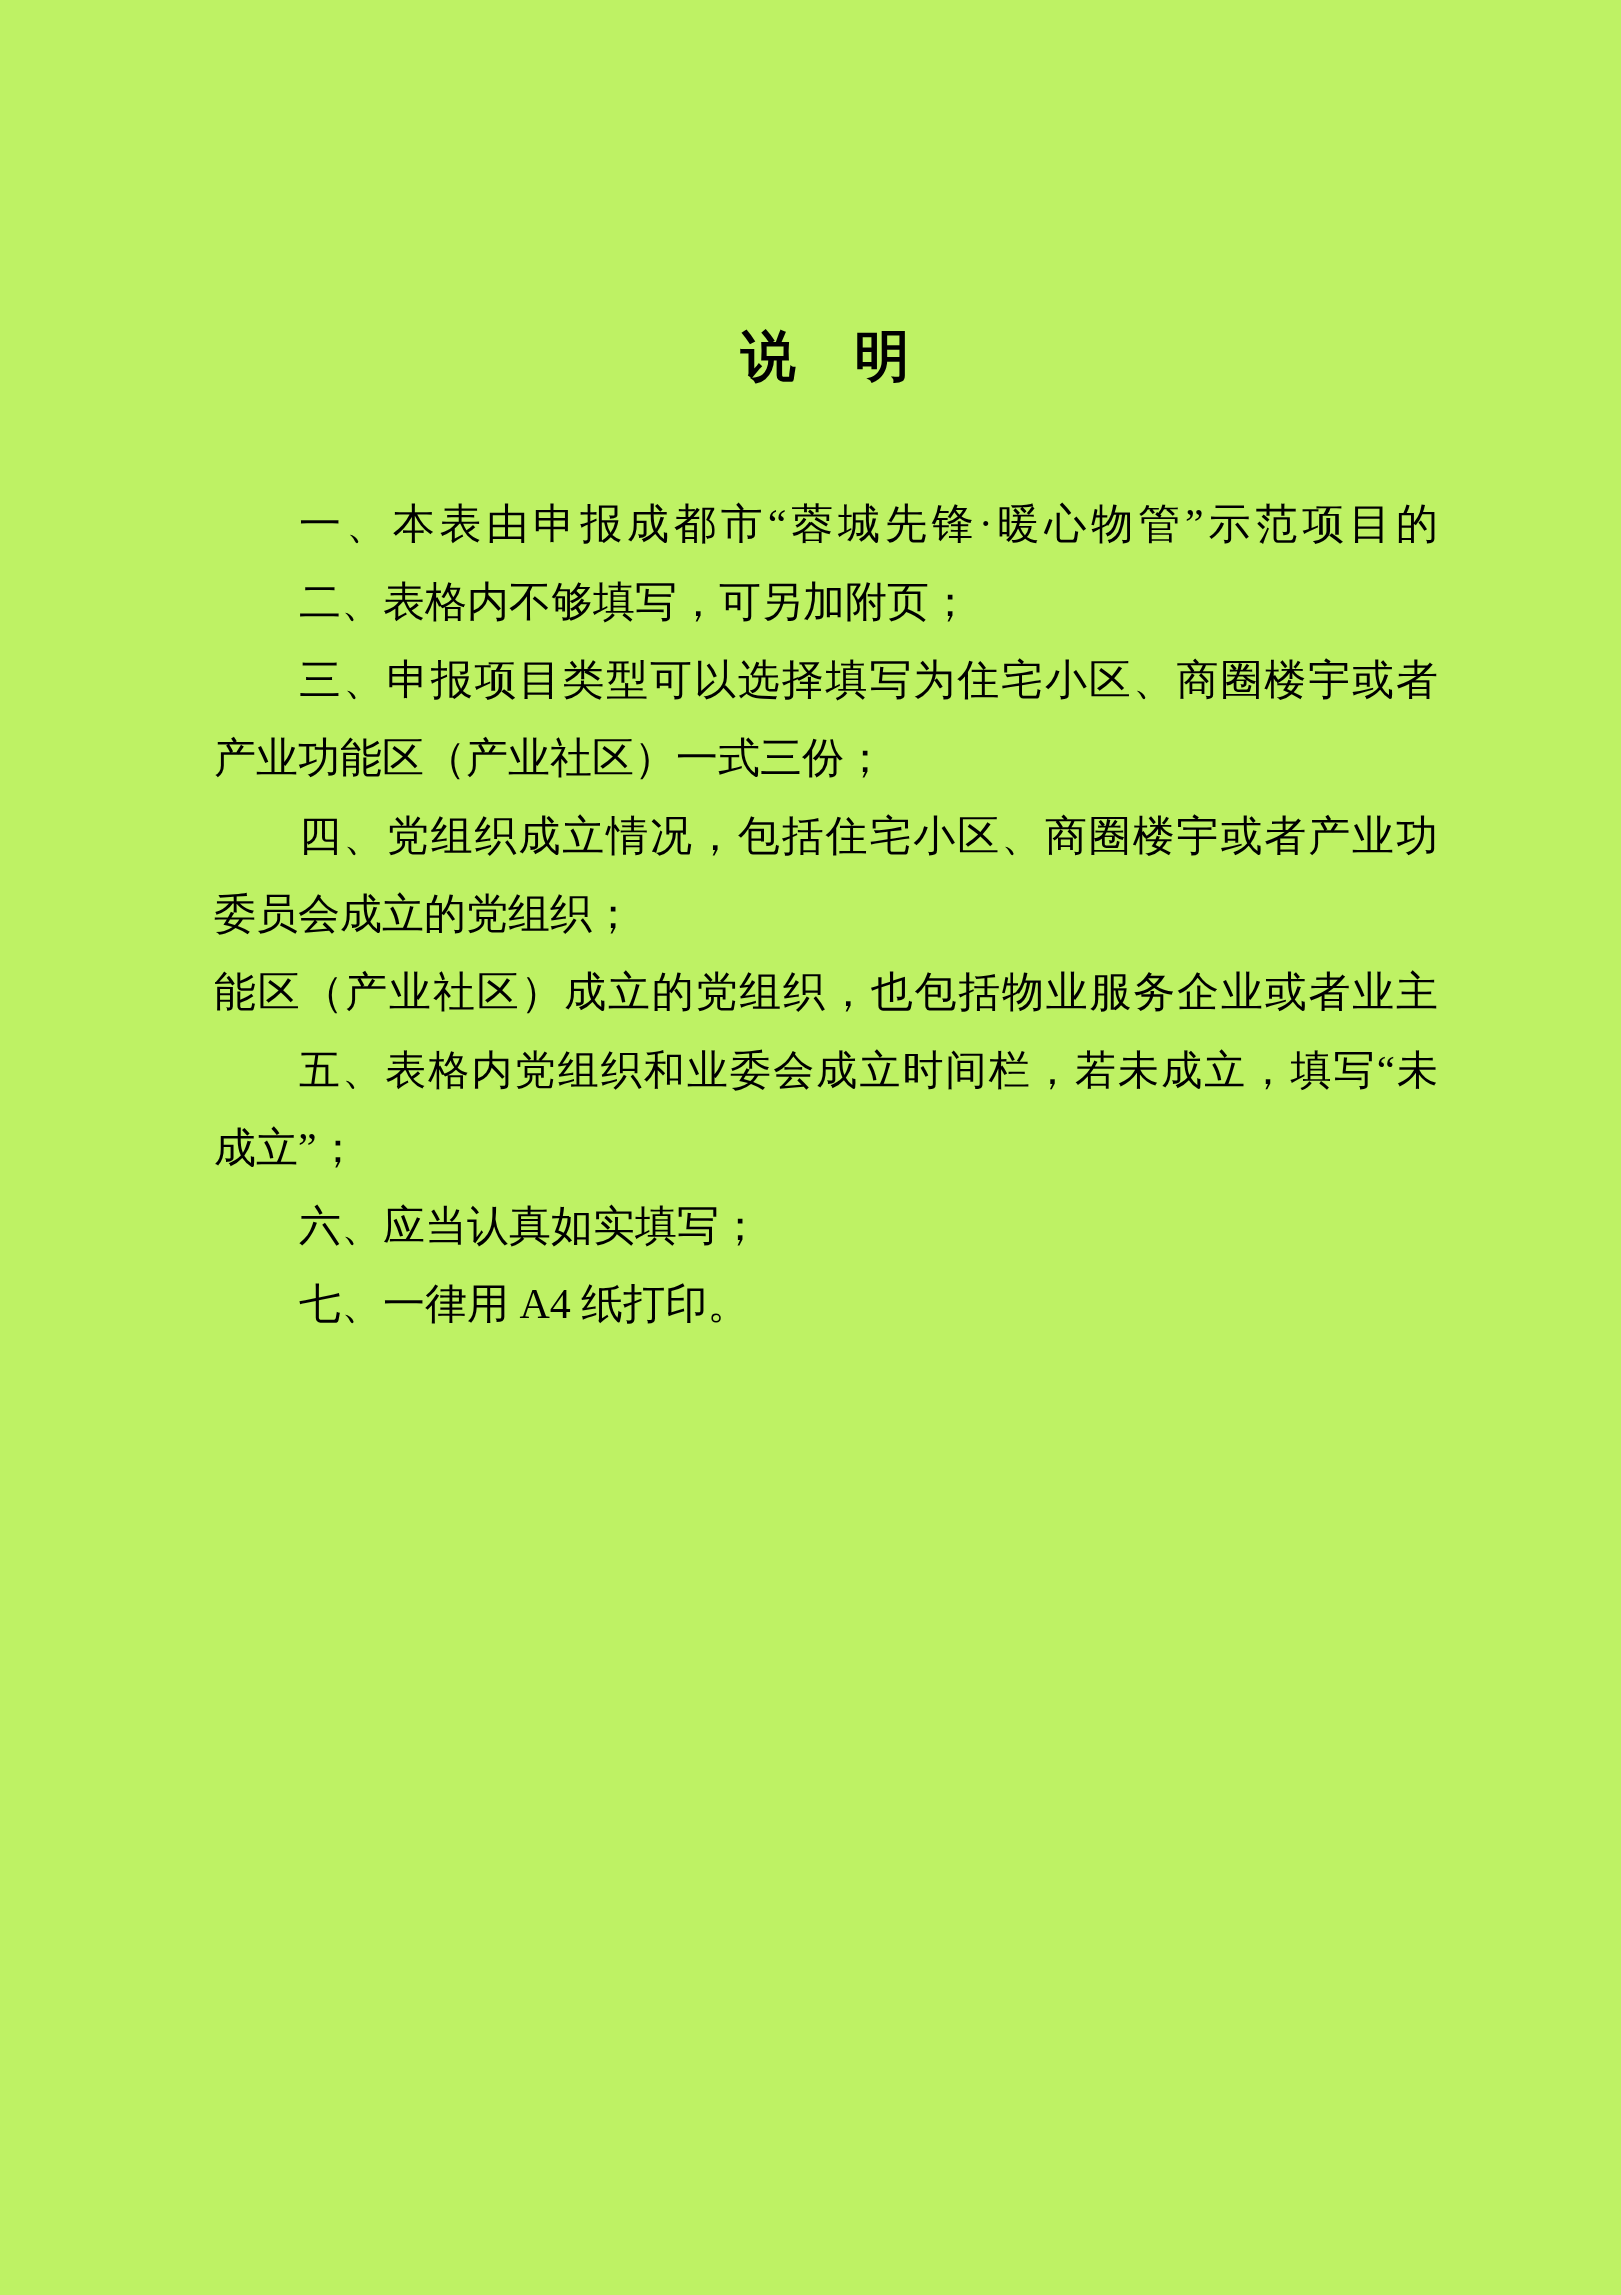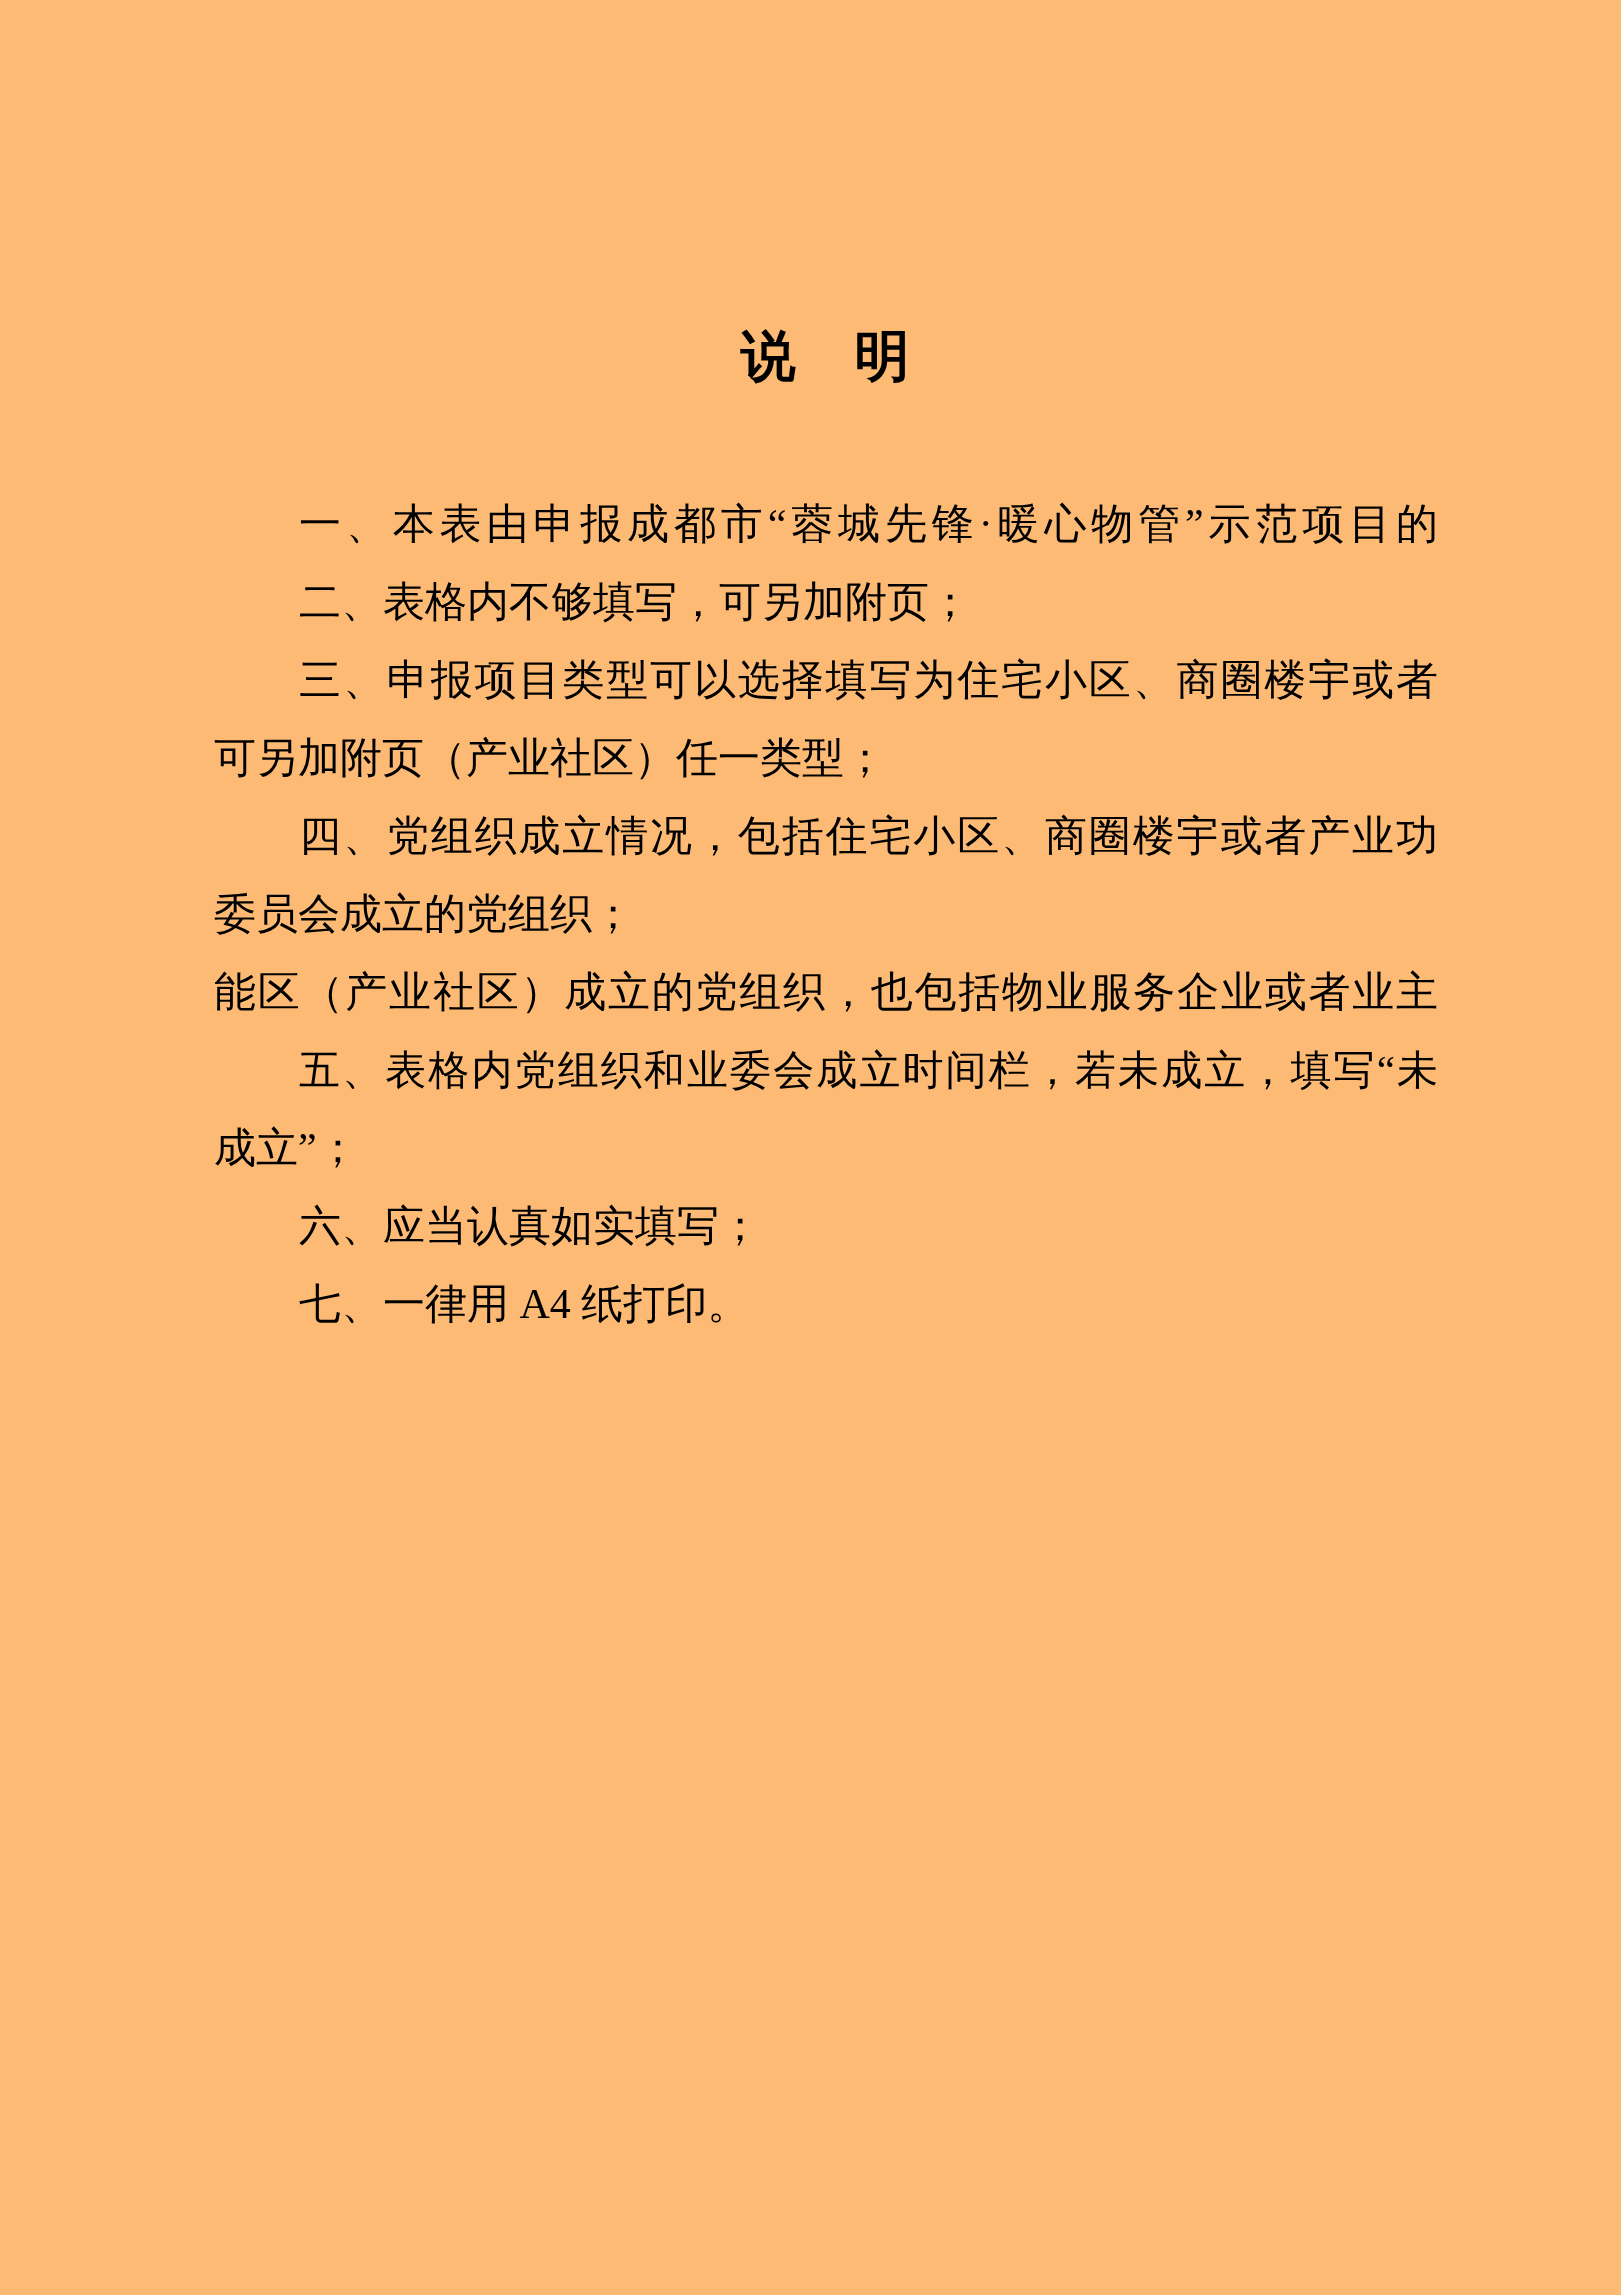--- a/index.html
+++ b/index.html
@@ -4,21 +4,21 @@
 <style>
   html, body {
     margin: 0;
     padding: 0;
     background: #ffffff;
   }
   .page {
     position: relative;
     width: 1622px;
     height: 2295px;
-    background: #fdba74;
+    background: #bef264;
     color: #000000;
     font-family: "Liberation Serif", serif;
     overflow: hidden;
     box-sizing: border-box;
   }
   .content {
     position: absolute;
     left: 214px;
     right: 184px;
     top: 0;
@@ -56,21 +56,21 @@
 </head>
 <body>
 
 <div class="page">
   <div class="content">
     <div class="doc-title">说　明</div>
     <div class="body-text" id="body-lines">
         <div class="line indent justify">一、本表由申报成都市“蓉城先锋·暖心物管”示范项目的</div>
         <div class="line indent">二、表格内不够填写，可另加附页；</div>
         <div class="line indent justify">三、申报项目类型可以选择填写为住宅小区、商圈楼宇或者</div>
-        <div class="line">可另加附页（产业社区）任一类型；</div>
+        <div class="line">产业功能区（产业社区）一式三份；</div>
         <div class="line indent justify">四、党组织成立情况，包括住宅小区、商圈楼宇或者产业功</div>
         <div class="line">委员会成立的党组织；</div>
         <div class="line justify">能区（产业社区）成立的党组织，也包括物业服务企业或者业主</div>
         <div class="line indent justify tight">五、表格内党组织和业委会成立时间栏，若未成立，填写“未</div>
         <div class="line">成立”；</div>
         <div class="line indent">六、应当认真如实填写；</div>
         <div class="line indent">七、一律用 A4 纸打印。</div>
       </div>
   </div>
 </div>

